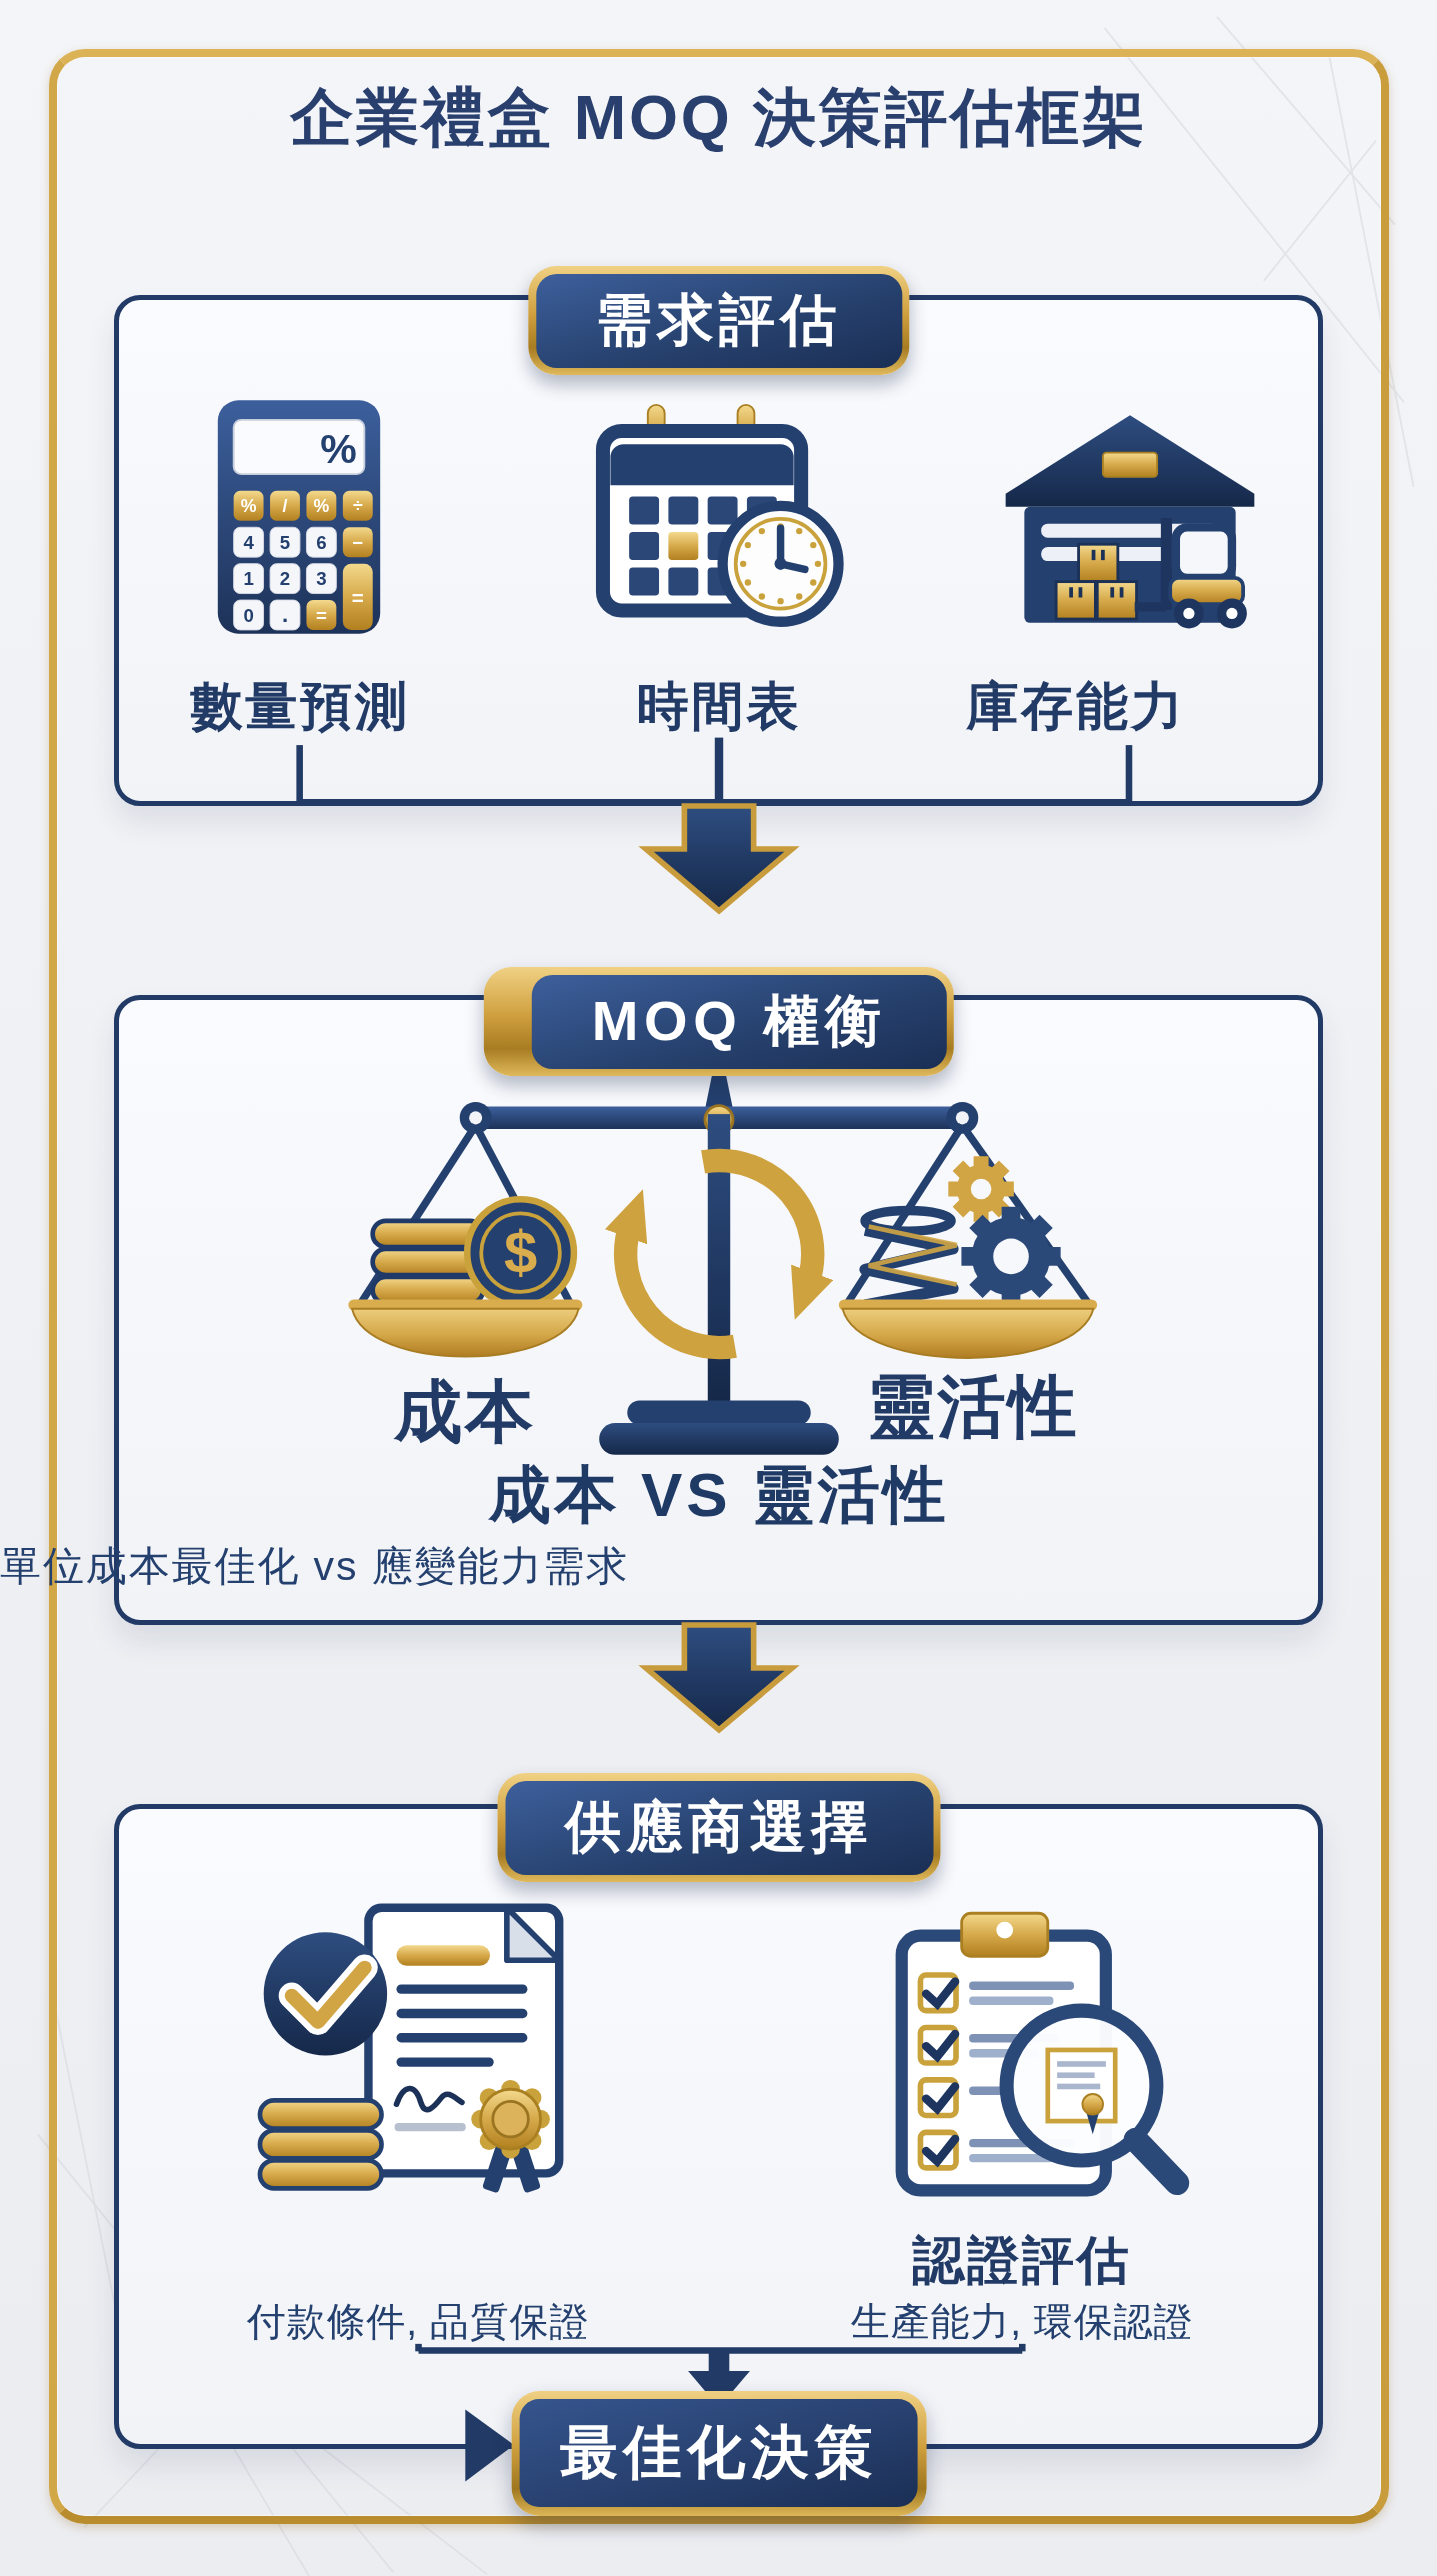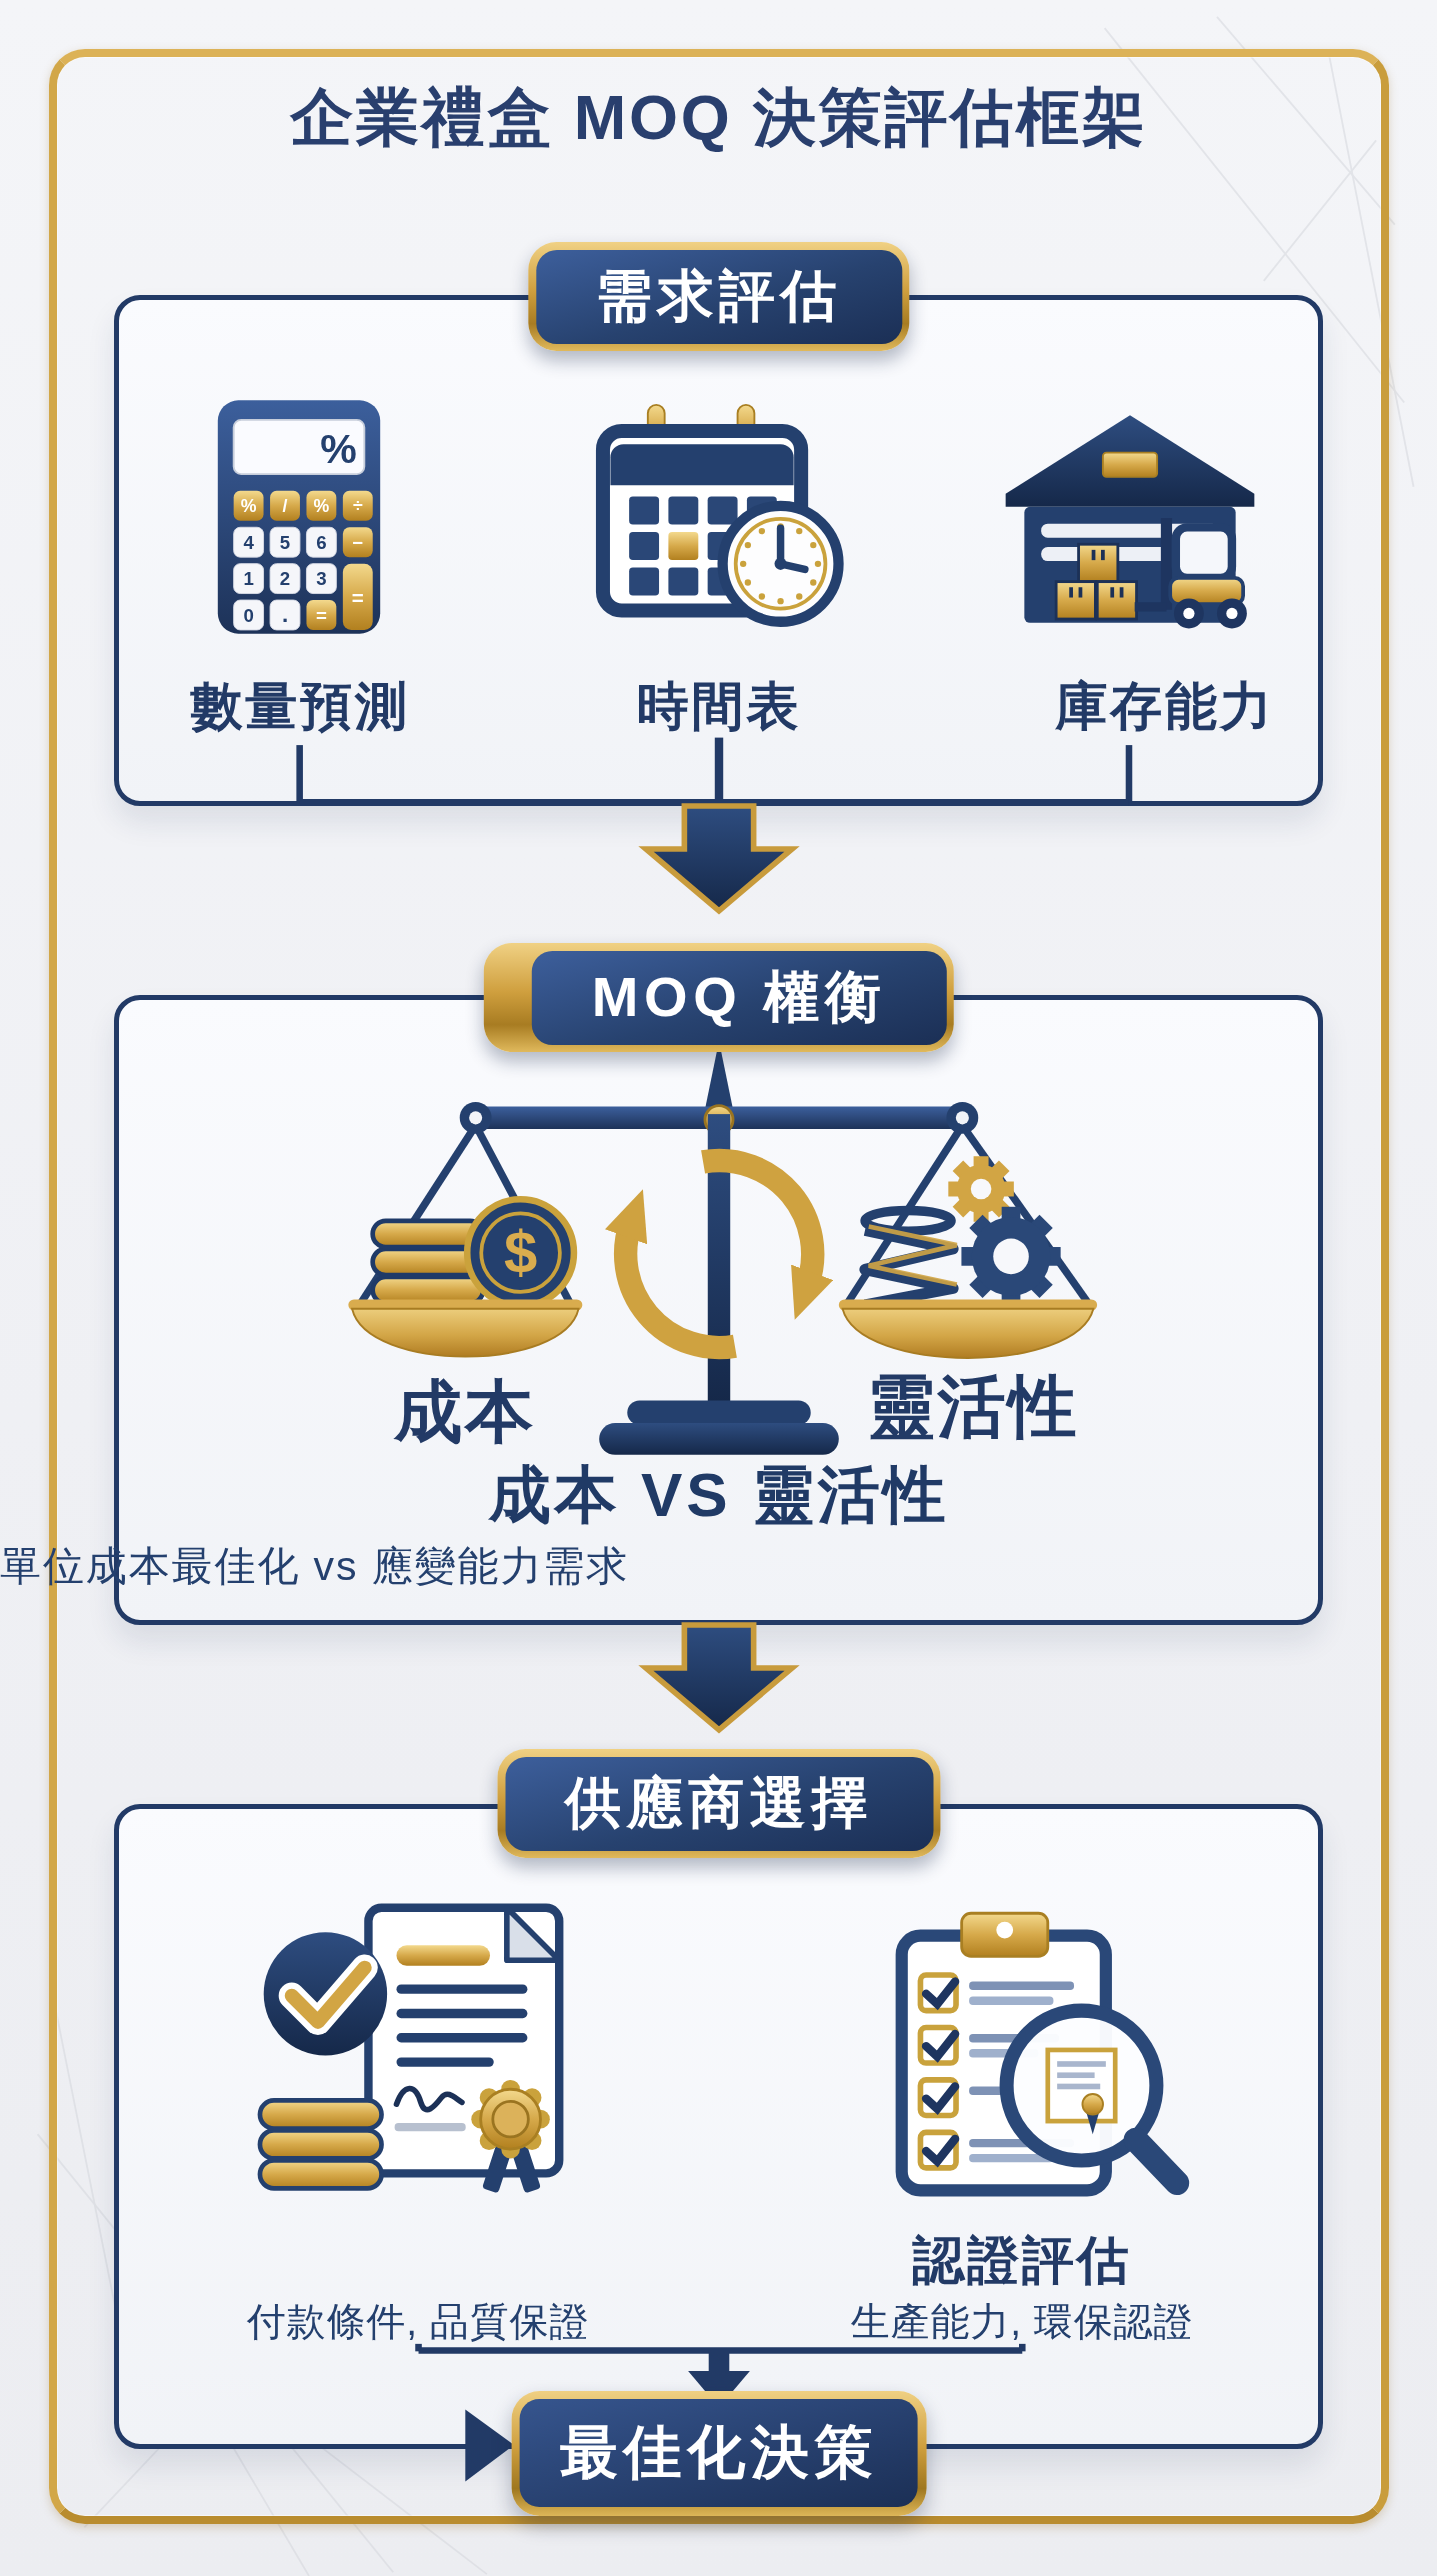--- a/index.html
+++ b/index.html
@@ -32,21 +32,21 @@
     box-shadow:0 17px 28px rgba(25,45,85,.10);
     z-index:2;
   }
   #panel-demand{top:295px;height:511px;}
   #panel-moq{top:995px;height:630px;}
   #panel-supplier{top:1804px;height:645px;}
   .chip{
     position:absolute;left:719px;transform:translateX(-50%);
     height:109px;box-sizing:border-box;padding:7.5px;border-radius:28px;
     background:linear-gradient(180deg,#f0d184 0%,#cf9f3e 45%,#a87c22 75%,#e0b95c 100%);
-    box-shadow:0 9.4px 17px rgba(20,35,70,.30);z-index:6;
+    box-shadow:0 9.4px 17px rgba(20,35,70,.30);z-index:6;margin-top:24px;
   }
   .chip-inner{
     height:100%;border-radius:20.6px;display:flex;align-items:center;justify-content:center;
     background:linear-gradient(165deg,#3d5f9c 0%,#27426f 55%,#1b2f55 100%);
     color:#fff;font-size:56px;font-weight:bold;letter-spacing:5.6px;padding:0 60px;white-space:nowrap;
   }
   #chip-demand{top:242px;}
   #chip-moq{top:943px;padding-left:48px;}
   #chip-supplier{top:1749px;}
   .item-label{
@@ -247,21 +247,21 @@
       <rect x="182" y="186" width="78" height="28" rx="9" fill="url(#gGold)" stroke="#24406e" stroke-width="4"></rect>
       <circle cx="202" cy="224" r="16" fill="#1e3560"></circle>
         <circle cx="202" cy="224" r="6" fill="#fff"></circle>
       <circle cx="248" cy="224" r="16" fill="#1e3560"></circle>
         <circle cx="248" cy="224" r="6" fill="#fff"></circle>
     </g>
   </svg>
 
   <div class="item-label" style="left:300px;top:672px">數量預測</div>
   <div class="item-label" style="left:719px;top:672px">時間表</div>
-  <div class="item-label" style="left:1165px;top:672px">庫存能力</div>
+  <div class="item-label" style="left:1076px;top:672px">庫存能力</div>
 
   <div class="panel" id="panel-moq"></div>
   <div class="chip" id="chip-moq">
     <div class="chip-inner">MOQ 權衡</div>
   </div>
 
   <svg class="icon-svg" style="left:262px;top:1028px" width="914" height="468" viewBox="0 0 976 500">
 
     <polygon points="488,14 472,92 504,92" fill="#24406e"></polygon>
     <rect x="216" y="84" width="544" height="24" rx="12" fill="url(#gNavy)"></rect>

